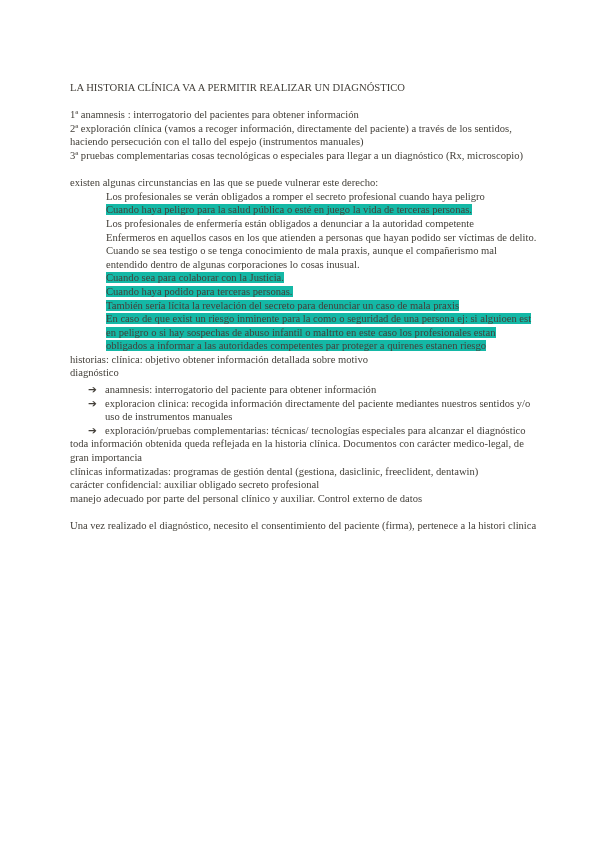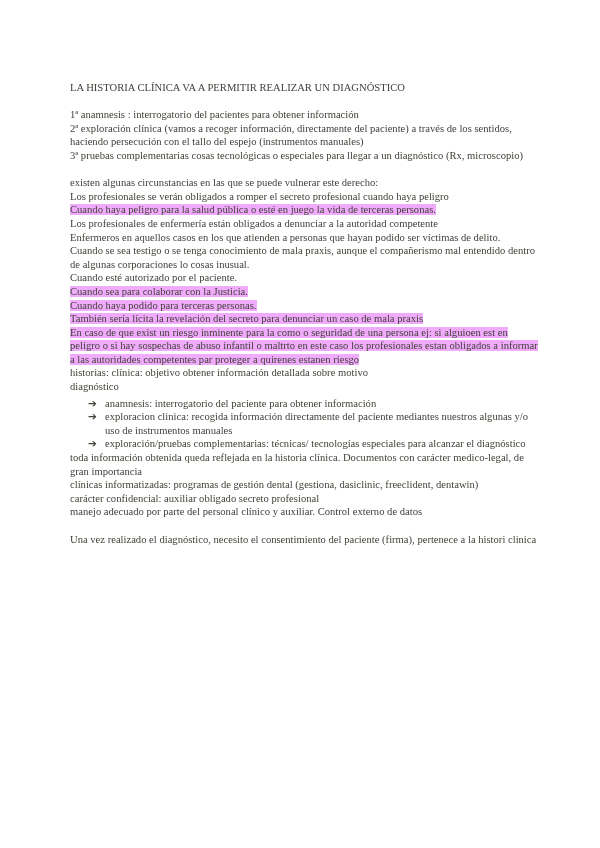--- a/index.html
+++ b/index.html
@@ -20,22 +20,22 @@
     font-family: "Liberation Serif", serif;
     font-size: 10.6px;
     line-height: 13.6px;
     color: #44403a;
     background: #ffffff;
   }
   p { margin: 0; }
   .title { margin-bottom: 13.6px; }
   .gap { margin-top: 13.6px; }
   .gap-sm { margin-top: 3px; }
-  .indent { }
-  .hl { background: #f0abfc; }
+  .indent { margin-left: 36px; }
+  .hl { background: #14b8a6; }
   .pre { white-space: pre-line; }
   .arrow-item {
     display: flex;
     margin-left: 18px;
   }
   .arrow-item .arrow {
     flex: none;
     width: 17px;
   }
   .arrow-item .arrow-text { flex: 1; }
@@ -53,38 +53,37 @@
 
 
   <p class="gap">existen algunas circunstancias en las que se puede vulnerar este derecho:</p>
 
   <div>
     <p class="indent"><span>Los profesionales se verán obligados a romper el secreto profesional cuando haya peligro</span></p>
     <p class="indent"><span class="hl">Cuando haya peligro para la salud pública o esté en juego la vida de terceras personas.</span></p>
     <p class="indent"><span>Los profesionales de enfermería están obligados a denunciar a la autoridad competente</span></p>
     <p class="indent"><span>Enfermeros en aquellos casos en los que atienden a personas que hayan podido ser víctimas de delito.</span></p>
     <p class="indent"><span>Cuando se sea testigo o se tenga conocimiento de mala praxis, aunque el compañerismo mal entendido dentro de algunas corporaciones lo cosas inusual.</span></p>
-    <p class="indent"><span>Cuando esté autorizado por el paciente.</span></p>
     <p class="indent"><span class="hl">Cuando sea para colaborar con la Justicia.</span></p>
     <p class="indent"><span class="hl">Cuando haya podido para terceras personas.</span></p>
     <p class="indent"><span class="hl">También sería lícita la revelación del secreto para denunciar un caso de mala praxis</span></p>
     <p class="indent"><span class="hl">En caso de que exist un riesgo inminente para la como o seguridad de una persona ej: si alguioen est en peligro o si hay sospechas de abuso infantil o maltrto en este caso los profesionales estan obligados a informar a las autoridades competentes par proteger a quirenes estanen riesgo</span></p>
   </div>
 
   <p class="pre">historias: clínica: objetivo obtener información detallada sobre motivo
 diagnóstico</p>
 
   <div class="gap-sm">
     <p class="arrow-item">
         <span class="arrow">➔</span>
         <span class="arrow-text">anamnesis: interrogatorio del paciente para obtener información</span>
       </p>
     <p class="arrow-item">
         <span class="arrow">➔</span>
-        <span class="arrow-text">exploracion clinica: recogida información directamente del paciente mediantes nuestros algunas y/o uso de instrumentos manuales</span>
+        <span class="arrow-text">exploracion clinica: recogida información directamente del paciente mediantes nuestros sentidos y/o uso de instrumentos manuales</span>
       </p>
     <p class="arrow-item">
         <span class="arrow">➔</span>
         <span class="arrow-text">exploración/pruebas complementarias: técnicas/ tecnologías especiales para alcanzar el diagnóstico</span>
       </p>
   </div>
 
   <p>toda información obtenida queda reflejada en la historia clínica. Documentos con carácter medico-legal, de gran importancia</p>
   <p>clínicas informatizadas: programas de gestión dental (gestiona, dasiclinic, freeclident, dentawin)</p>
   <p>carácter confidencial: auxiliar obligado secreto profesional</p>

